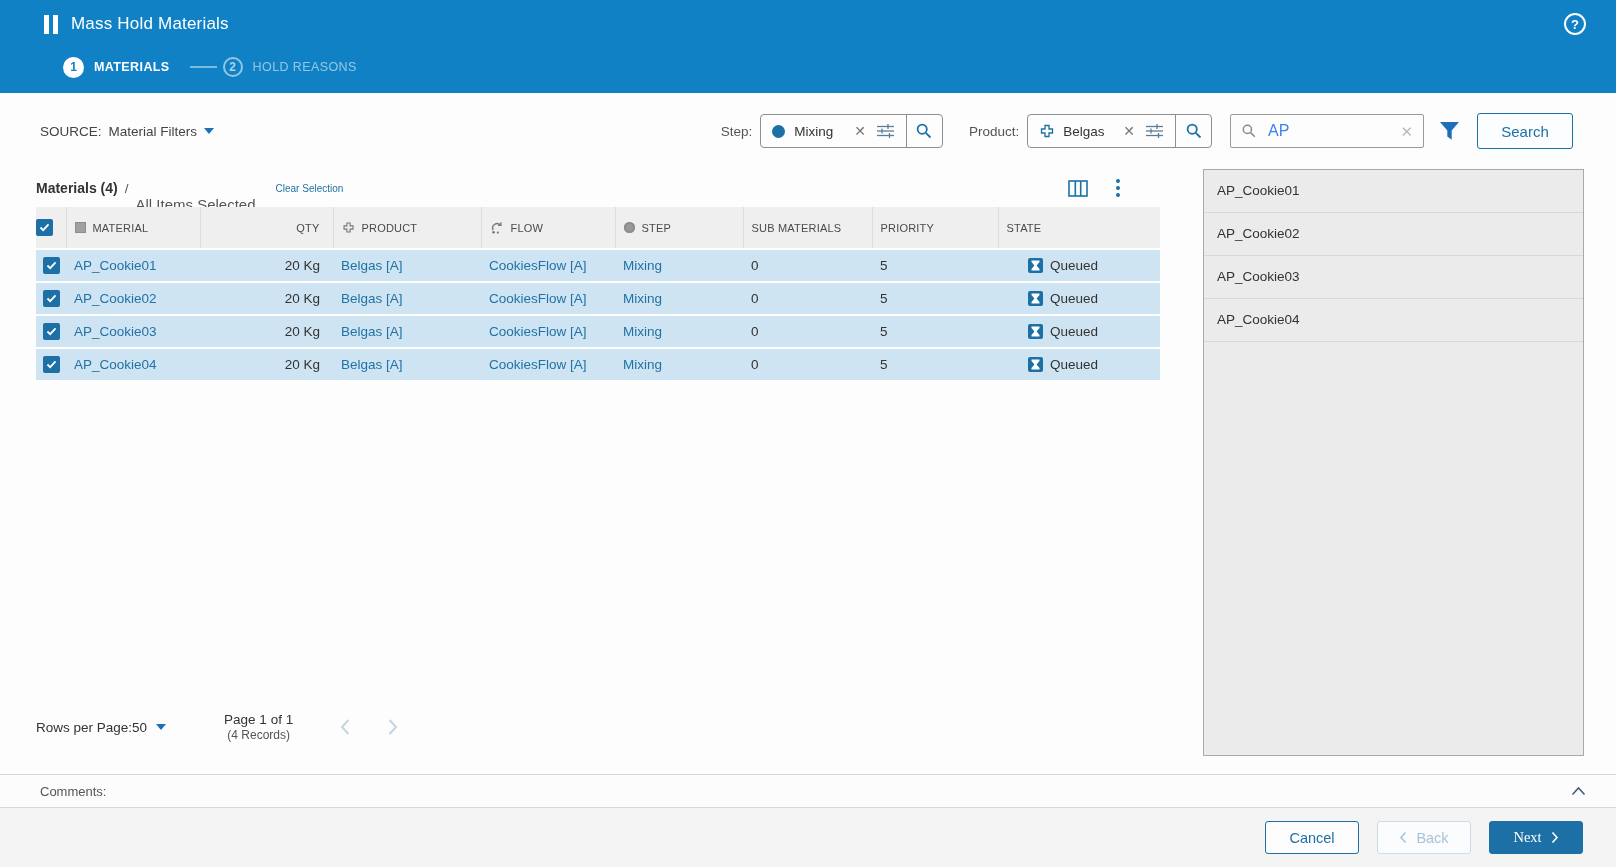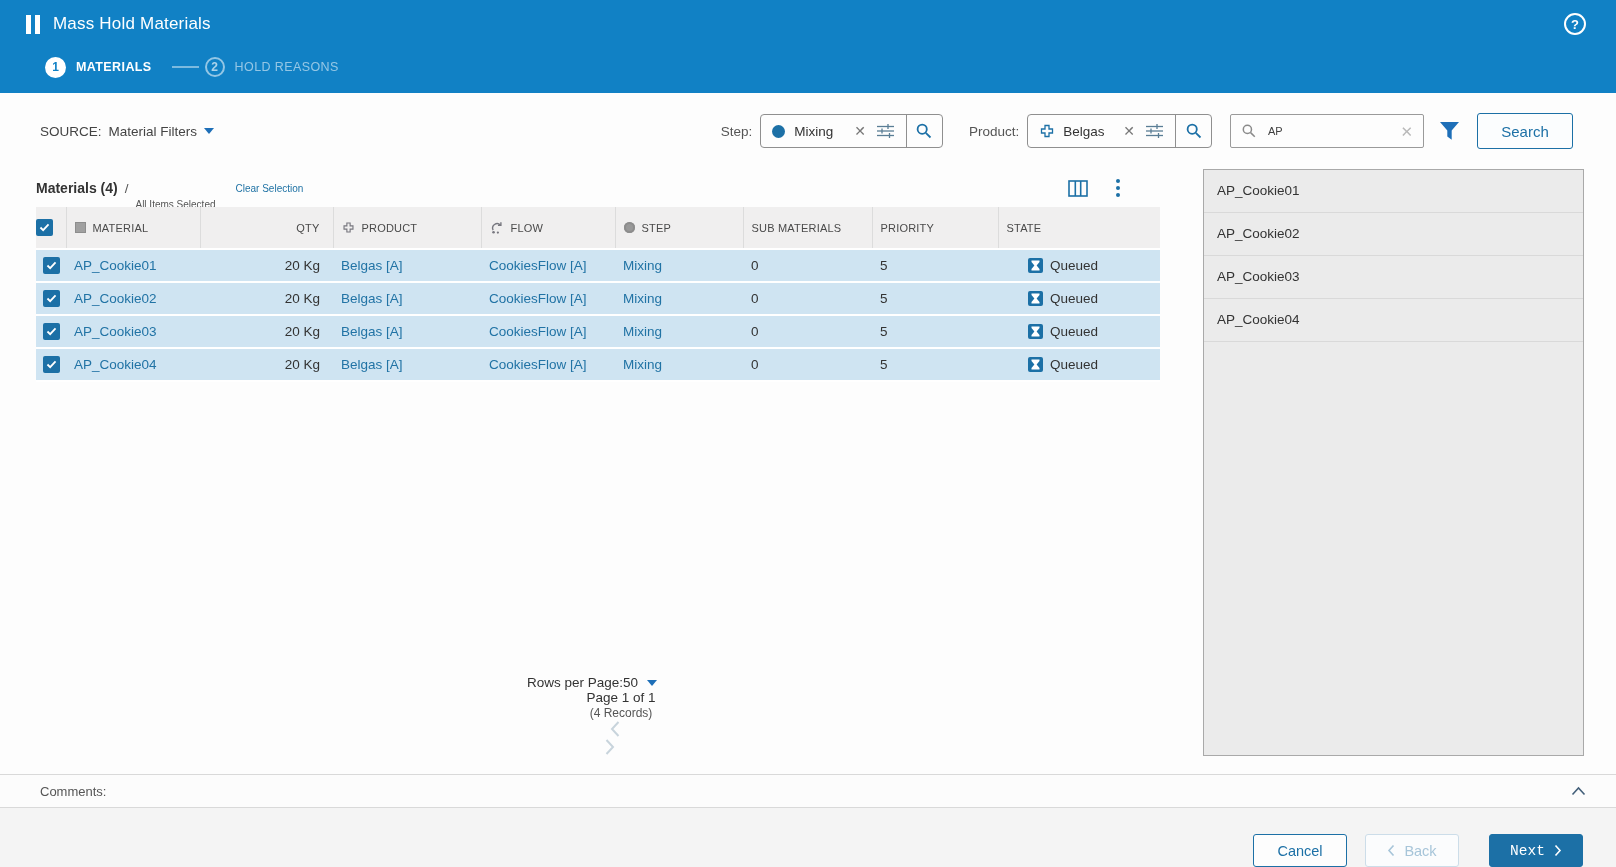--- a/index.html
+++ b/index.html
@@ -1,21 +1,21 @@
 <!DOCTYPE html>
 <html><head>
 <meta charset="utf-8">
 <style>
   * { box-sizing: border-box; }
   html,body { margin:0; padding:0; }
   body { font-family:"Liberation Sans", sans-serif; background:#fff; }
   .app { width:1616px; height:867px; background:#fdfdfd; overflow:hidden; position:relative; }
 
   
-  .topbar { height:93px; background:#1181c5; color:#fff; }
+  .topbar { height:93px; background:#1181c5; color:#fff;padding-left:18px; }
   .title-row { height:48px; display:flex; align-items:center; padding:0 30px 0 26px; }
   .pause-icon { display:flex; gap:4px; margin-right:13px; }
   .pause-icon i { display:block; width:5px; height:19px; background:#fff; }
   .app-title { font-size:17px; font-weight:400; letter-spacing:.2px; }
   .help-icon { margin-left:auto; width:22px; height:22px; border:2px solid #fff; border-radius:50%;
                display:flex; align-items:center; justify-content:center; font-size:13px; font-weight:bold; cursor:pointer; }
   .wizard-row { height:38px; display:flex; align-items:center; padding-left:45px; }
   .step-circle { width:21px; height:21px; border-radius:50%; display:flex; align-items:center; justify-content:center;
                  font-size:12px; font-weight:bold; flex:0 0 auto; }
   .step-circle.active { background:#fff; color:#1181c5; }
@@ -38,34 +38,34 @@
   .chip-text { font-size:13.5px; color:#333; min-width:48px; }
   .chip-x { color:#777; font-size:14px; margin:0 10px 0 12px; cursor:pointer; line-height:1; }
   .chip-sliders { display:flex; align-items:center; cursor:pointer; color:#5a7d95; }
   .chip-search { width:36px; border-left:1px solid #8f8f8f; display:flex; align-items:center; justify-content:center;
                  cursor:pointer; color:#1c70a6; border-radius:0 4px 4px 0; }
   .gap26 { width:26px; } .gap18 { width:18px; } .gap14 { width:14px; } .gap16 { width:16px; }
   .prod-glyph { color:#1c70a6; display:flex; margin-right:8px; }
   .search-box { width:194px; height:34px; border:1px solid #9a9a9a; border-radius:2px; background:#fdfdfd;
                 display:flex; align-items:center; padding:0 10px; gap:9px; }
   .search-box .mag { color:#8a8a8a; display:flex; }
-  .search-box input { border:none; outline:none; background:transparent; flex:1; font-size:11px; color:#404040;
+  .search-box input { border:none; outline:none; background:transparent; flex:1; font-size:16px; color:#3b82f6;
                       font-family:"Liberation Sans",sans-serif; min-width:0; }
   .search-box .clr { color:#b9b9b9; font-size:15px; cursor:pointer; line-height:1; }
   .funnel-btn { display:flex; align-items:center; justify-content:center; cursor:pointer; color:#1e6fb8; }
   .search-btn { width:96px; height:36px; background:#fbfdfe; border:1px solid #1c70a6; border-radius:3px;
                 color:#1c70a6; font-size:15px; display:flex; align-items:center; justify-content:center; cursor:pointer; }
 
   
   .main { display:flex; padding:0 32px 0 36px; height:587px; }
   .left-col { width:1124px; display:flex; flex-direction:column; }
   .table-toolbar { height:38px; display:flex; align-items:center; padding-right:40px; }
   .mat-title { font-size:14px; font-weight:bold; color:#333; }
   .mat-sep { font-size:13.5px; color:#555; margin:0 7px; }
-  .mat-status { font-size:10px; color:#555;margin-top:32px; }
+  .mat-status { font-size:15px; color:#555;margin-top:32px; }
   .clear-link { font-size:10px; color:#2173a5; margin-left:20px; cursor:pointer; }
   .tt-icons { margin-left:auto; display:flex; align-items:center; gap:28px; color:#1c70a6; }
   .tt-icons .ic { cursor:pointer; display:flex; }
 
   table.grid { border-collapse:collapse; width:100%; table-layout:fixed; }
   .grid thead th { background:#f0efef; height:34px; font-size:11px; font-weight:400; color:#4a4a4a; text-align:left;
                    padding:14px 8px; border-right:1px solid #dcdcdc; border-bottom:2px solid #fff; letter-spacing:.2px; }
   .grid thead th:last-child { border-right:none; }
   .grid thead th .hwrap { display:flex; align-items:center; gap:7px; }
   .grid thead th.num, .grid td.num { text-align:right; padding-right:13px; }
@@ -75,41 +75,41 @@
   .cb-cell { text-align:center; padding:0 !important; }
   .cb { width:17px; height:17px; background:#1c70a6; border-radius:2px; display:inline-flex; align-items:center;
         justify-content:center; cursor:pointer; vertical-align:middle; }
   .state-wrap { display:flex; align-items:center; gap:7px;padding-left:22px; }
   .state-ic { width:15px; height:15px; background:#1c70a6; border-radius:2px; display:flex; align-items:center;
               justify-content:center; flex:0 0 auto; }
   .hdr-sq { width:11px; height:11px; background:#a0a0a0; box-shadow:inset 0 0 0 1px #8d8d8d; }
   .hdr-circle { width:11px; height:11px; border-radius:50%; background:#999; box-shadow:inset 0 0 0 2px #8d8d8d; }
   .hdr-glyph { color:#77777f; display:flex; }
 
-  .pagination { margin-top:auto; height:58px; display:flex; align-items:center; justify-content:flex-end;
-                padding-right:12px;flex-direction:column; }
+  .pagination { margin-top:auto; height:58px; display:flex; align-items:center; 
+                padding-right:12px; }
   .rpp { display:flex; align-items:center; font-size:13.5px; color:#333; cursor:pointer; }
   .rpp .caret-down { margin-left:9px; }
   .page-info { text-align:center; margin-left:58px; }
   .page-info .l1 { font-size:13.5px; color:#333; }
   .page-info .l2 { font-size:12px; color:#555; margin-top:1px; }
   .pg-chev { color:#c8d4dc; margin-left:46px; cursor:default; display:flex; }
   .pg-chev + .pg-chev { margin-left:36px; }
 
   .right-col { width:381px; margin-left:43px; display:flex; flex-direction:column; }
   .panel-title { height:38px; display:flex; align-items:center; font-size:14px; color:#333; }
   .panel-box { flex:1; background:#ebebeb; border:1px solid #a9a9a9; overflow:hidden; }
   .panel-item { height:43px; line-height:42px; padding:0 13px; border-bottom:1px solid #d9d9d9;
                 font-size:13.5px; color:#333; }
 
   
   .comments { height:34px; margin-top:18px; border-top:1px solid #d9d9d9; border-bottom:1px solid #d9d9d9;
               background:#fcfcfc; display:flex; align-items:center; padding:0 30px 0 40px; font-size:13px; color:#555; }
   .comments .collapse { margin-left:auto; color:#44607a; cursor:pointer; display:flex; }
-  .footer { height:59px; background:#f4f4f4; display:flex; align-items:flex-end; justify-content:flex-end;
+  .footer { height:59px; background:#f4f4f4; display:flex; align-items:center; justify-content:flex-end;
             gap:18px; padding-right:33px; }
   .btn { height:33px; min-width:94px; border-radius:3px; font-size:14.5px; display:flex; align-items:center;
          justify-content:center; gap:9px; cursor:pointer; padding:0 14px; }
   .btn-cancel { background:#fdfdfd; border:1px solid #1c70a6; color:#1c70a6; }
   .btn-back { background:#fbfcfd; border:1px solid #ccdde9; color:#a7c5d9; cursor:default; }
   .btn-next { background:#1c70a6; border:1px solid #1c70a6; color:#fff; }
 </style>
 </head>
 <body>
 
@@ -472,21 +472,21 @@
   <div class="footer">
     <button class="btn btn-cancel" style="font-family:'Liberation Sans',sans-serif;">
       <span>Cancel</span>
     </button>
     <button class="btn btn-back" style="font-family:'Liberation Sans',sans-serif;">
       <svg width="8" height="13" viewBox="0 0 8 13">
           <path d="M6.5 1.5L2 6.5l4.5 5" fill="none" stroke="currentColor" stroke-width="1.6"></path>
         </svg>
       <span>Back</span>
     </button>
-    <button class="btn btn-next" style="font-family:Liberation Mono, monospace;margin-left:12px;">
+    <button class="btn btn-next" style="font-family:Liberation Serif, serif;">
       <span>Next</span>
       <svg width="8" height="13" viewBox="0 0 8 13">
           <path d="M1.5 1.5L6 6.5l-4.5 5" fill="none" stroke="currentColor" stroke-width="1.6"></path>
         </svg>
     </button>
   </div>
 
 </div>
 
 </body></html>

